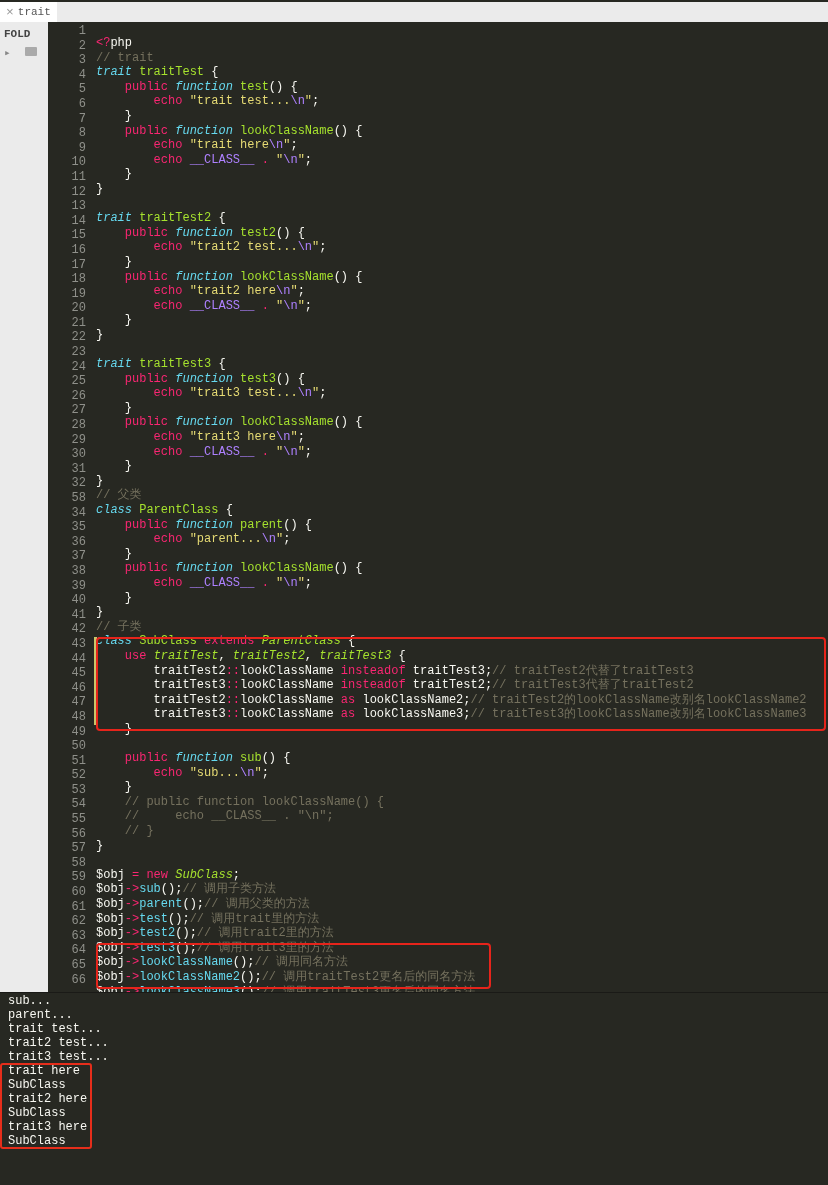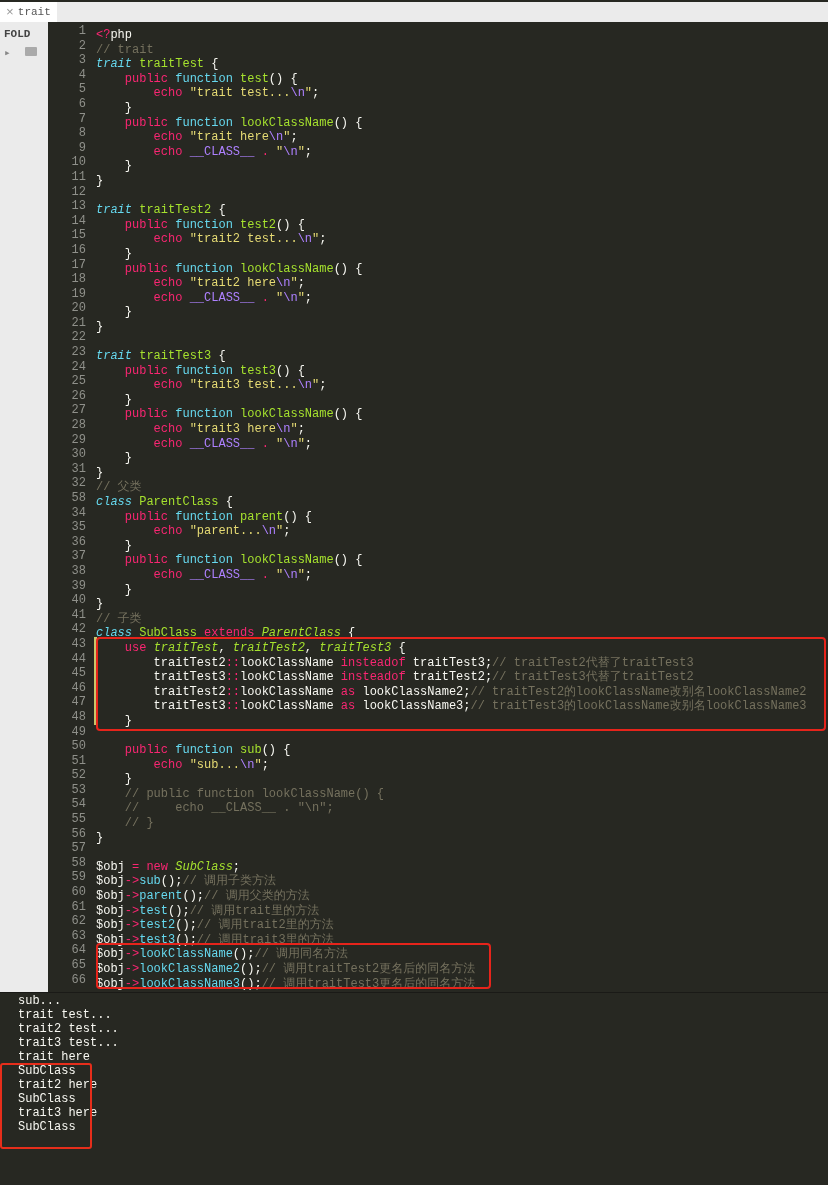--- a/index.html
+++ b/index.html
@@ -68,56 +68,56 @@
   user-select: none;
   font-size: 12px;
   line-height: 14.6px;
   padding-top: 2px;
 }
 .code {
   flex: 1;
   font-size: 12px;
   line-height: 14.6px;
   white-space: pre;
-  padding-top: 6px;
+  padding-top: 14px;
   position: relative;
 }
 .modbar {
   position: absolute;
   left: -2px;
   width: 3px;
   background: #c9c66a;
 }
 .redbox {
   position: absolute;
   border: 2px solid #e6241b;
   border-radius: 4px;
   pointer-events: none;
 }
 .output {
   background: #272822;
   color: #f8f8f2;
   font-size: 12px;
   line-height: 14px;
-  padding: 1px 18px;
+  padding: 1px 8px;
   white-space: pre;
   position: relative;
   border-top: 1px solid #1a1a17;
   height: 193px;
 }
 .redbox2 {
   position: absolute;
   border: 2px solid #e62e1b;
   border-radius: 3px;
   pointer-events: none;
 }
 
 
 .kw { color: #f92672; } 
-.fn { color: #66d9ef; } 
+.fn { color: #66d9ef; font-style: italic; } 
 .name { color: #a6e22e; }    
 .cls { color: #66d9ef; font-style: italic; } 
 .type { color: #a6e22e; font-style: italic; }
 .str { color: #e6db74; }     
 .esc { color: #ae81ff; }     
 .cmt { color: #75715e; }     
 .const { color: #ae81ff; }
 .op { color: #f92672; }
 .tag { color: #f92672; }
 .meth { color: #66d9ef; }
@@ -209,13 +209,13 @@
         <div>62</div>
         <div>63</div>
         <div>64</div>
         <div>65</div>
         <div>66</div>
       </div>
     <div class="code" id="code"><div><span class="tag">&lt;?</span>php</div><div><span class="cmt">// trait</span></div><div><span class="cls">trait</span> <span class="name">traitTest</span> {</div><div>    <span class="kw">public</span> <span class="fn">function</span> <span class="name">test</span>() {</div><div>        <span class="kw">echo</span> <span class="str">"trait test...</span><span class="esc">\n</span><span class="str">"</span>;</div><div>    }</div><div>    <span class="kw">public</span> <span class="fn">function</span> <span class="name">lookClassName</span>() {</div><div>        <span class="kw">echo</span> <span class="str">"trait here</span><span class="esc">\n</span><span class="str">"</span>;</div><div>        <span class="kw">echo</span> <span class="const">__CLASS__</span> <span class="op">.</span> <span class="str">"</span><span class="esc">\n</span><span class="str">"</span>;</div><div>    }</div><div>}</div><div>&nbsp;</div><div><span class="cls">trait</span> <span class="name">traitTest2</span> {</div><div>    <span class="kw">public</span> <span class="fn">function</span> <span class="name">test2</span>() {</div><div>        <span class="kw">echo</span> <span class="str">"trait2 test...</span><span class="esc">\n</span><span class="str">"</span>;</div><div>    }</div><div>    <span class="kw">public</span> <span class="fn">function</span> <span class="name">lookClassName</span>() {</div><div>        <span class="kw">echo</span> <span class="str">"trait2 here</span><span class="esc">\n</span><span class="str">"</span>;</div><div>        <span class="kw">echo</span> <span class="const">__CLASS__</span> <span class="op">.</span> <span class="str">"</span><span class="esc">\n</span><span class="str">"</span>;</div><div>    }</div><div>}</div><div>&nbsp;</div><div><span class="cls">trait</span> <span class="name">traitTest3</span> {</div><div>    <span class="kw">public</span> <span class="fn">function</span> <span class="name">test3</span>() {</div><div>        <span class="kw">echo</span> <span class="str">"trait3 test...</span><span class="esc">\n</span><span class="str">"</span>;</div><div>    }</div><div>    <span class="kw">public</span> <span class="fn">function</span> <span class="name">lookClassName</span>() {</div><div>        <span class="kw">echo</span> <span class="str">"trait3 here</span><span class="esc">\n</span><span class="str">"</span>;</div><div>        <span class="kw">echo</span> <span class="const">__CLASS__</span> <span class="op">.</span> <span class="str">"</span><span class="esc">\n</span><span class="str">"</span>;</div><div>    }</div><div>}</div><div><span class="cmt">// 父类</span></div><div><span class="cls">class</span> <span class="name">ParentClass</span> {</div><div>    <span class="kw">public</span> <span class="fn">function</span> <span class="name">parent</span>() {</div><div>        <span class="kw">echo</span> <span class="str">"parent...</span><span class="esc">\n</span><span class="str">"</span>;</div><div>    }</div><div>    <span class="kw">public</span> <span class="fn">function</span> <span class="name">lookClassName</span>() {</div><div>        <span class="kw">echo</span> <span class="const">__CLASS__</span> <span class="op">.</span> <span class="str">"</span><span class="esc">\n</span><span class="str">"</span>;</div><div>    }</div><div>}</div><div><span class="cmt">// 子类</span></div><div><span class="cls">class</span> <span class="name">SubClass</span> <span class="kw">extends</span> <span class="type">ParentClass</span> {</div><div>    <span class="kw">use</span> <span class="type">traitTest</span>, <span class="type">traitTest2</span>, <span class="type">traitTest3</span> {</div><div>        traitTest2<span class="op">::</span>lookClassName <span class="kw">insteadof</span> traitTest3;<span class="cmt">// traitTest2代替了traitTest3</span></div><div>        traitTest3<span class="op">::</span>lookClassName <span class="kw">insteadof</span> traitTest2;<span class="cmt">// traitTest3代替了traitTest2</span></div><div>        traitTest2<span class="op">::</span>lookClassName <span class="kw">as</span> lookClassName2;<span class="cmt">// traitTest2的lookClassName改别名lookClassName2</span></div><div>        traitTest3<span class="op">::</span>lookClassName <span class="kw">as</span> lookClassName3;<span class="cmt">// traitTest3的lookClassName改别名lookClassName3</span></div><div>    }</div><div>&nbsp;</div><div>    <span class="kw">public</span> <span class="fn">function</span> <span class="name">sub</span>() {</div><div>        <span class="kw">echo</span> <span class="str">"sub...</span><span class="esc">\n</span><span class="str">"</span>;</div><div>    }</div><div>    <span class="cmt">// public function lookClassName() {</span></div><div>    <span class="cmt">//     echo __CLASS__ . "\n";</span></div><div>    <span class="cmt">// }</span></div><div>}</div><div>&nbsp;</div><div>$obj <span class="op">=</span> <span class="kw">new</span> <span class="type">SubClass</span>;</div><div>$obj<span class="op">-&gt;</span><span class="meth">sub</span>();<span class="cmt">// 调用子类方法</span></div><div>$obj<span class="op">-&gt;</span><span class="meth">parent</span>();<span class="cmt">// 调用父类的方法</span></div><div>$obj<span class="op">-&gt;</span><span class="meth">test</span>();<span class="cmt">// 调用trait里的方法</span></div><div>$obj<span class="op">-&gt;</span><span class="meth">test2</span>();<span class="cmt">// 调用trait2里的方法</span></div><div>$obj<span class="op">-&gt;</span><span class="meth">test3</span>();<span class="cmt">// 调用trait3里的方法</span></div><div>$obj<span class="op">-&gt;</span><span class="meth">lookClassName</span>();<span class="cmt">// 调用同名方法</span></div><div>$obj<span class="op">-&gt;</span><span class="meth">lookClassName2</span>();<span class="cmt">// 调用traitTest2更名后的同名方法</span></div><div>$obj<span class="op">-&gt;</span><span class="meth">lookClassName3</span>();<span class="cmt">// 调用traitTest3更名后的同名方法</span></div><div class="modbar" style="top: 615.2px; height: 87.6px;"></div><div class="redbox" style="top: 615px; left: 0px; width: 730px; height: 94px;"></div><div class="redbox" style="top: 921px; left: 0px; width: 395px; height: 46px;"></div></div>
   </div>
 </div>
 
-<div class="output" id="output"><div>sub...</div><div>trait test...</div><div>trait2 test...</div><div>trait3 test...</div><div>trait here</div><div>SubClass</div><div>trait2 here</div><div>SubClass</div><div>trait3 here</div><div>SubClass</div><div class="redbox2" style="top: 70px; left: 0px; width: 92px; height: 86px;"></div></div>
+<div class="output" id="output"><div>sub...</div><div>parent...</div><div>trait test...</div><div>trait2 test...</div><div>trait3 test...</div><div>trait here</div><div>SubClass</div><div>trait2 here</div><div>SubClass</div><div>trait3 here</div><div>SubClass</div><div class="redbox2" style="top: 70px; left: 0px; width: 92px; height: 86px;"></div></div>
 
 </body></html>

